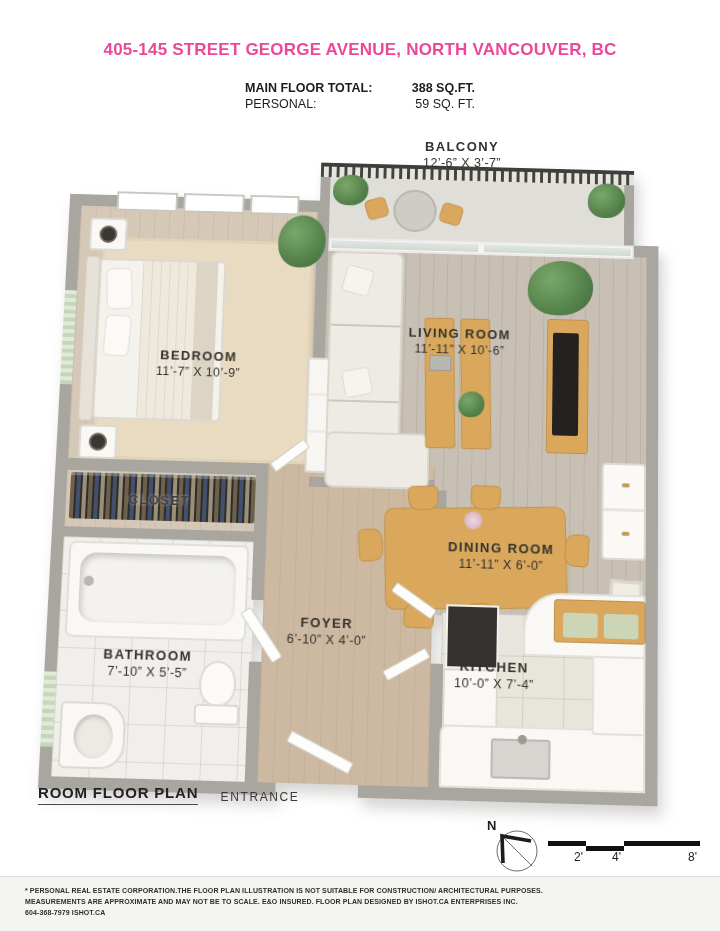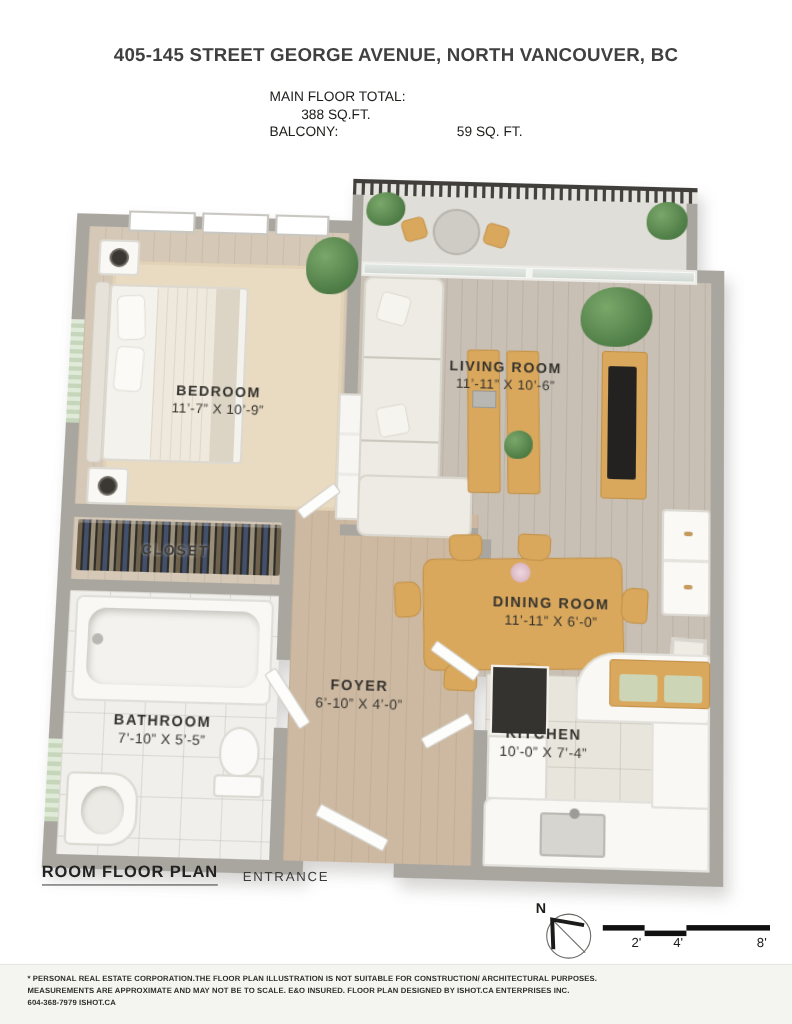--- a/index.html
+++ b/index.html
@@ -2,24 +2,24 @@
 <html><head>
 <meta charset="utf-8">
 <style>
   html,body{margin:0;padding:0;background:#ffffff;}
   .page{position:relative;width:720px;height:931px;background:#ffffff;overflow:hidden;
         font-family:"Liberation Sans",sans-serif;color:#222;}
   .abs{position:absolute;}
 
   
   .title{position:absolute;top:40px;left:0;width:720px;text-align:center;
-         font-size:17px;font-weight:700;letter-spacing:.2px;color:#404040;}
+         font-size:17px;font-weight:700;letter-spacing:.2px;color:#ec4899;}
   .summary{position:absolute;top:80px;left:0;width:720px;display:flex;flex-direction:column;align-items:center;}
   .sum-row{display:flex;justify-content:space-between;width:230px;font-size:12.5px;line-height:16px;color:#1d1d1b;}
-  .sum-row.r1{font-weight:400;flex-direction:column;}
+  .sum-row.r1{font-weight:700;}
   .sum-row.r2{font-weight:400;}
   .s-val{width:92px;text-align:right;}
 
   
   .balcony-label{position:absolute;top:139px;left:337px;width:250px;text-align:center;}
 
   
   .room-label{position:absolute;text-align:center;z-index:40;}
   .rl-name{font-size:13px;font-weight:600;letter-spacing:1.4px;color:#34322e;}
   .rl-dims{font-size:12.5px;font-weight:500;letter-spacing:.4px;color:#34322e;margin-top:2px;}
@@ -88,25 +88,29 @@
 
 <div class="page">
 
   <div class="title">405-145 STREET GEORGE AVENUE, NORTH VANCOUVER, BC</div>
   <div class="summary">
     <div class="sum-row r1">
       <span class="s-lbl">MAIN FLOOR TOTAL:</span>
       <span class="s-val">388 SQ.FT.</span>
     </div>
     <div class="sum-row r2">
-      <span class="s-lbl">BALCONY:</span>
+      <span class="s-lbl">PERSONAL:</span>
       <span class="s-val">59 SQ. FT.</span>
     </div>
   </div>
 
+  <div class="balcony-label room-label">
+    <div class="rl-name">BALCONY</div>
+    <div class="rl-dims">12’-6” X 3’-7”</div>
+  </div>
 
   <div class="plan">
 
     <div class="railing"></div>
     <div class="abs" style="left:265px;top:14px;width:300px;height:64px;background:#e0ded8;"></div>
     <div class="wall" style="left:255px;top:0;width:10px;height:88px;"></div>
     <div class="wall" style="left:565px;top:0;width:10px;height:88px;"></div>
     <div class="wall" style="left:565px;top:78px;width:35px;height:12px;"></div>
     <div class="abs" style="left:330px;top:26px;width:44px;height:44px;border-radius:50%;background:#cfccc6;border:2px solid #b8b5af;box-sizing:border-box;z-index:30;"></div>
     <div class="wood-furn" style="left:302px;top:36px;width:22px;height:21px;transform:rotate(-18deg);border-radius:5px;"></div>

